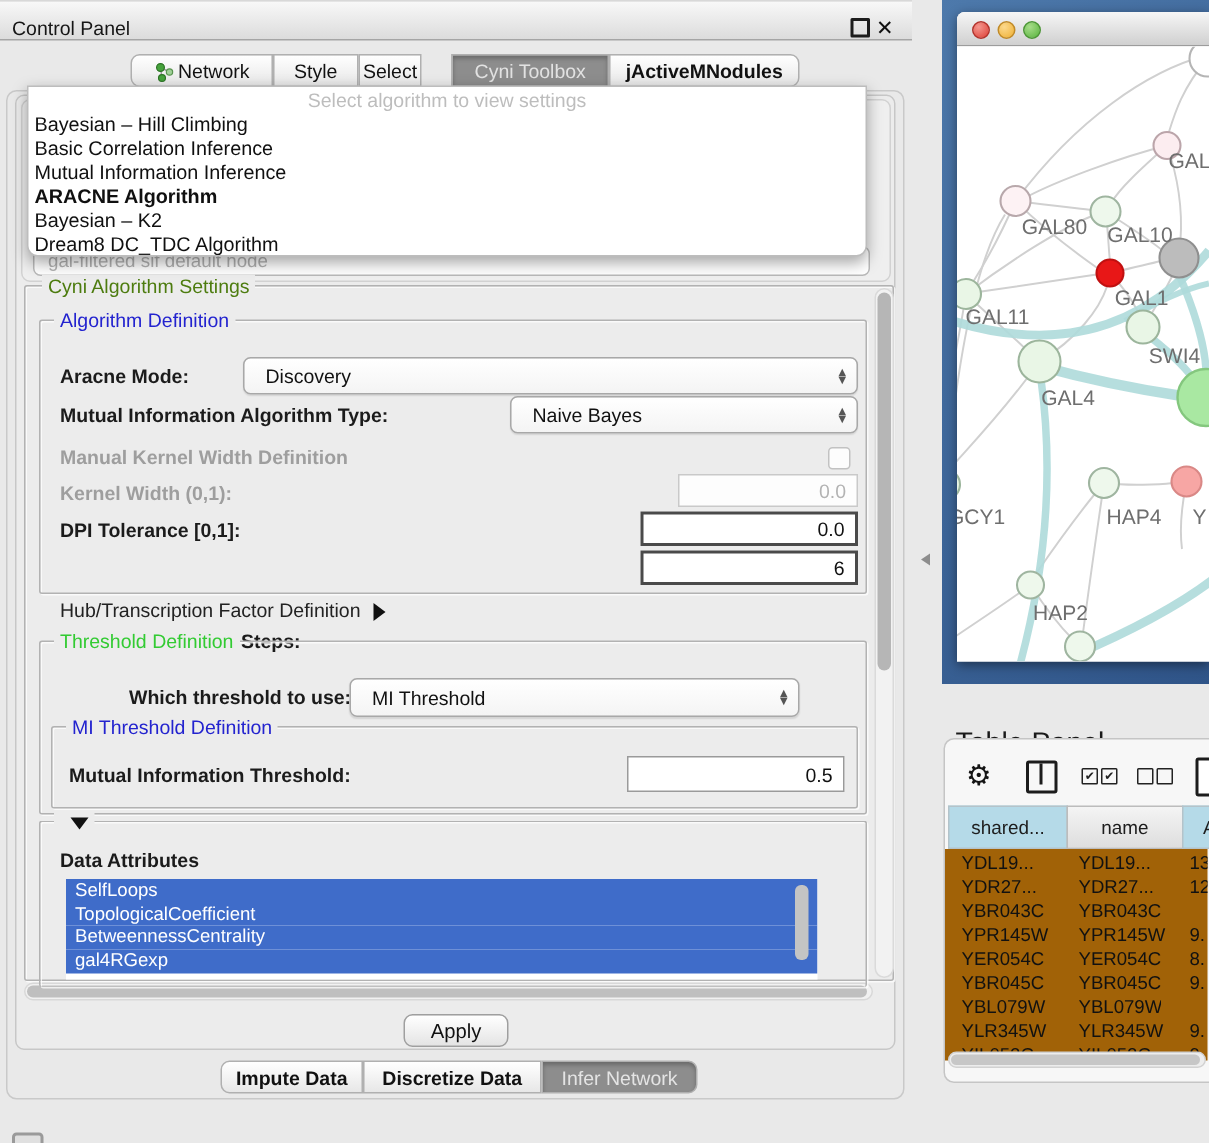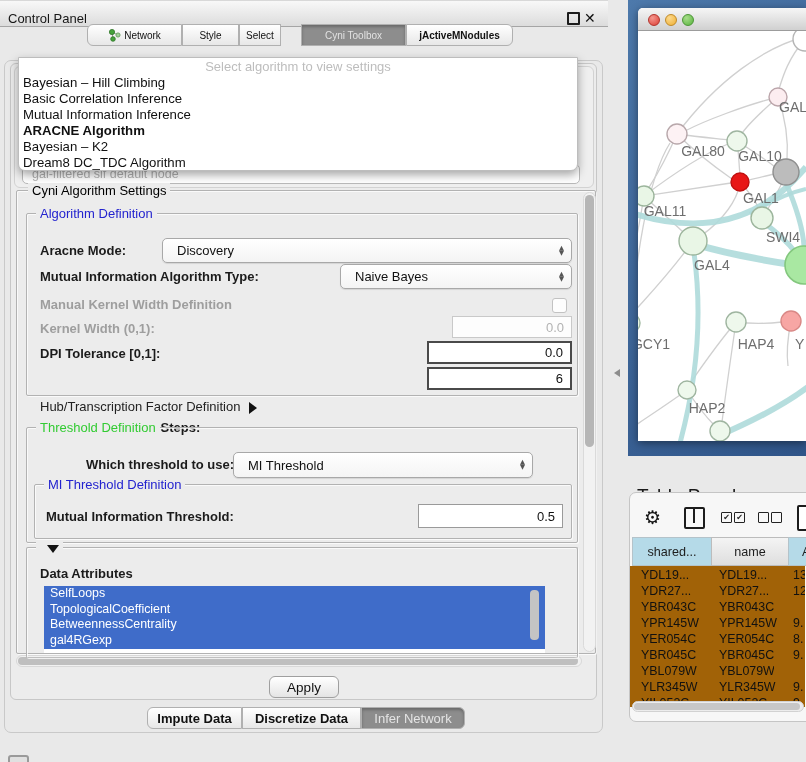--- a/index.html
+++ b/index.html
@@ -5,23 +5,23 @@
   html,body{margin:0;padding:0;}
   #root{position:relative;width:806px;height:762px;background:#e9e9e9;overflow:hidden;
         font-family:"Liberation Sans","DejaVu Sans",sans-serif;font-size:13px;color:#1b1b1b;}
   .abs{position:absolute;}
   
   .cp-titlebar{left:0;top:6;width:608px;height:25px;background:linear-gradient(#f8f8f8,#dcdcdc);
       border-top:1px solid #d8d8d8;border-bottom:1px solid #a5a5a5;}
   .cp-title{left:8px;top:6px;height:25px;line-height:25px;font-size:13px;color:#161616;}
   .win-float{left:567px;top:12px;width:9px;height:9px;border:2px solid #1c1c1c;border-radius:1px;background:transparent;}
   .win-close{left:584px;top:6px;height:25px;line-height:25px;font-size:14px;font-weight:bold;color:#111;}
-  .tab{position:absolute;top:24px;height:22px;line-height:22px;text-align:center;
+  .tab{position:absolute;top:36px;height:22px;line-height:22px;text-align:center;
       background:linear-gradient(#ffffff,#e7e7e7);border:1px solid #b0b0b0;margin-left:-1px;
-      font-size:10px;color:#111;box-sizing:border-box;}
+      font-size:13px;color:#111;box-sizing:border-box;}
   .tab.first{border-radius:6px 0 0 6px;}
   .tab.last{border-radius:0 6px 6px 0;}
   .tab.sel{background:#8d8d8d;color:#e2e2e2;box-shadow:inset 0 2px 3px rgba(0,0,0,.25);}
   .tab.bold{font-weight:bold;}
   .outer-body{left:4px;top:60px;width:599px;height:673px;background:#e9e9e9;border:1px solid #c9c9c9;
       border-radius:7px;box-sizing:border-box;}
   .inner-body{left:10px;top:63px;width:587px;height:637px;background:#ececec;border:1px solid #c7c7c7;
       border-radius:6px;box-sizing:border-box;}
   .ghost-group{left:14px;top:66px;width:578px;height:120px;border:1px solid #d2d2d2;border-radius:6px;background:#efefef;}
   .data-combo{left:22px;top:164px;width:558px;height:20px;background:#fff;border:1px solid #b9b9b9;border-radius:5px;
@@ -117,39 +117,39 @@
       <line x1="4" y1="4" x2="10" y2="7" stroke="#9a9a9a" stroke-width="1"></line>
       <line x1="4" y1="4" x2="5" y2="11" stroke="#9a9a9a" stroke-width="1"></line>
       <circle cx="4" cy="4" r="2.6" fill="#46a33c" stroke="#2e7527" stroke-width="0.8"></circle>
       <circle cx="10" cy="7" r="2.1" fill="#9fd097" stroke="#5a9551" stroke-width="0.8"></circle>
       <circle cx="5" cy="11" r="2.3" fill="#46a33c" stroke="#2e7527" stroke-width="0.8"></circle>
     </svg><span>Network</span>
   </div>
   <div class="tab" style="left:183px;width:57px;"><span>Style</span></div>
   <div class="tab" style="left:240px;width:42px;"><span>Select</span></div>
   <div class="tab sel" style="left:302px;width:105px;"><span>Cyni Toolbox</span></div>
-  <div class="tab bold last" style="left:407px;width:107px;"><span>jActiveMNodules</span></div>
+  <div class="tab bold last" style="left:407px;width:127px;"><span>jActiveMNodules</span></div>
 
   <div class="abs outer-body"></div>
   <div class="abs inner-body"></div>
   <div class="abs ghost-group"></div>
   <div class="abs data-combo">gal-filtered sif default node</div>
 
   <div class="abs popup">
     <div class="popup-prompt">Select algorithm to view settings</div>
     <div class="popup-item">Bayesian – Hill Climbing</div>
     <div class="popup-item">Basic Correlation Inference</div>
     <div class="popup-item">Mutual Information Inference</div>
     <div class="popup-item hl">ARACNE Algorithm</div>
     <div class="popup-item">Bayesian – K2</div>
     <div class="popup-item">Dream8 DC_TDC Algorithm</div>
   </div>
 
   <div class="group" style="left:16px;top:190px;width:578px;height:462px;overflow:hidden;"></div>
-  <div class="group-lbl" style="left:28px;top:183px;color:#000000;">Cyni Algorithm Settings</div>
+  <div class="group-lbl" style="left:28px;top:183px;color:#4d7c0f;">Cyni Algorithm Settings</div>
 
   <div class="abs vsb-track"></div>
   <div class="abs vsb-thumb"></div>
   <div class="abs hsb-track"></div>
   <div class="abs hsb-thumb"></div>
 
   <div class="group" style="left:26px;top:213px;width:550px;height:181px;"></div>
   <div class="group-lbl blue" style="left:36px;top:206px;">Algorithm Definition</div>
 
   <div class="lbl" style="left:40px;top:243px;">Aracne Mode:</div>

